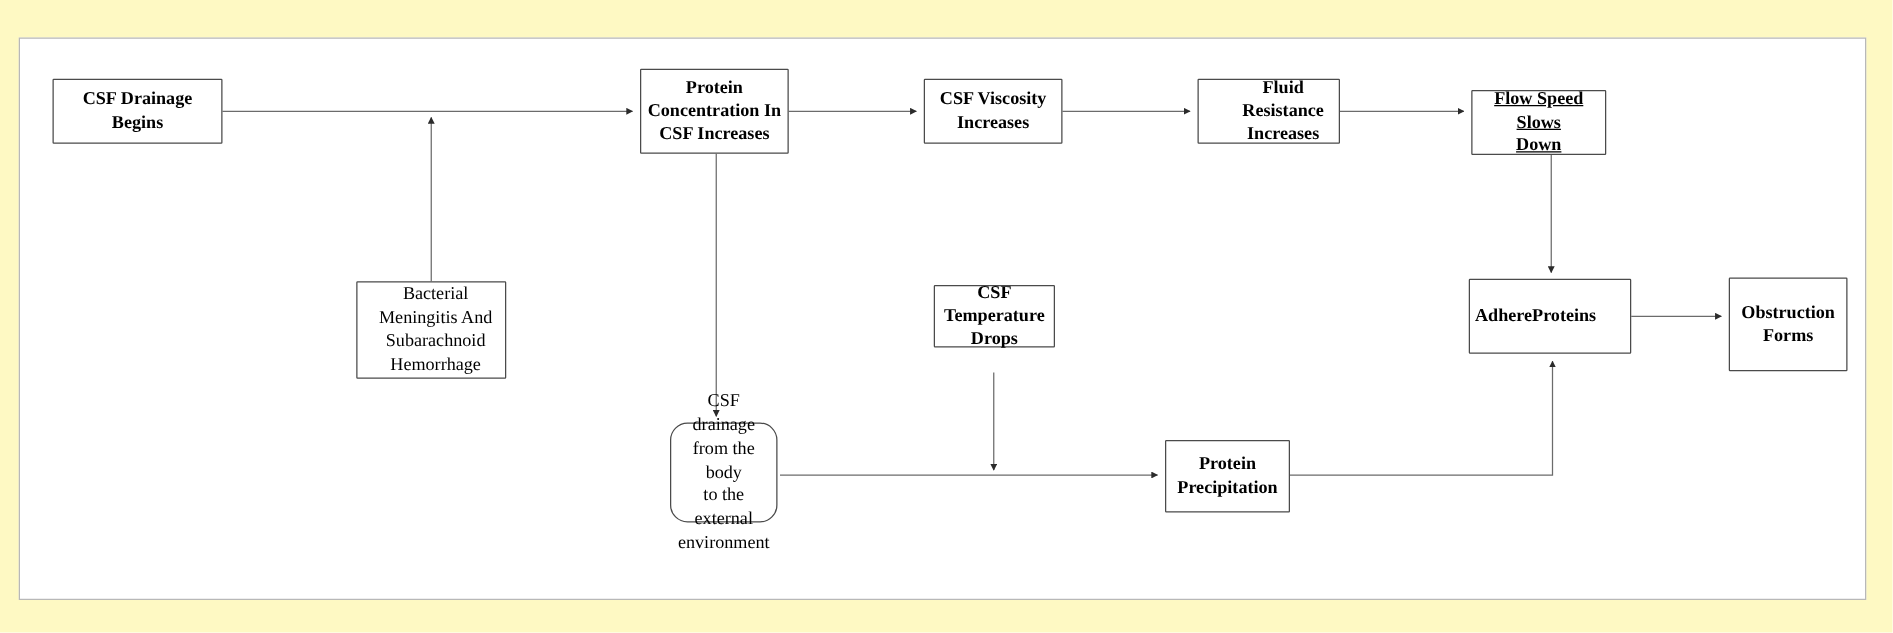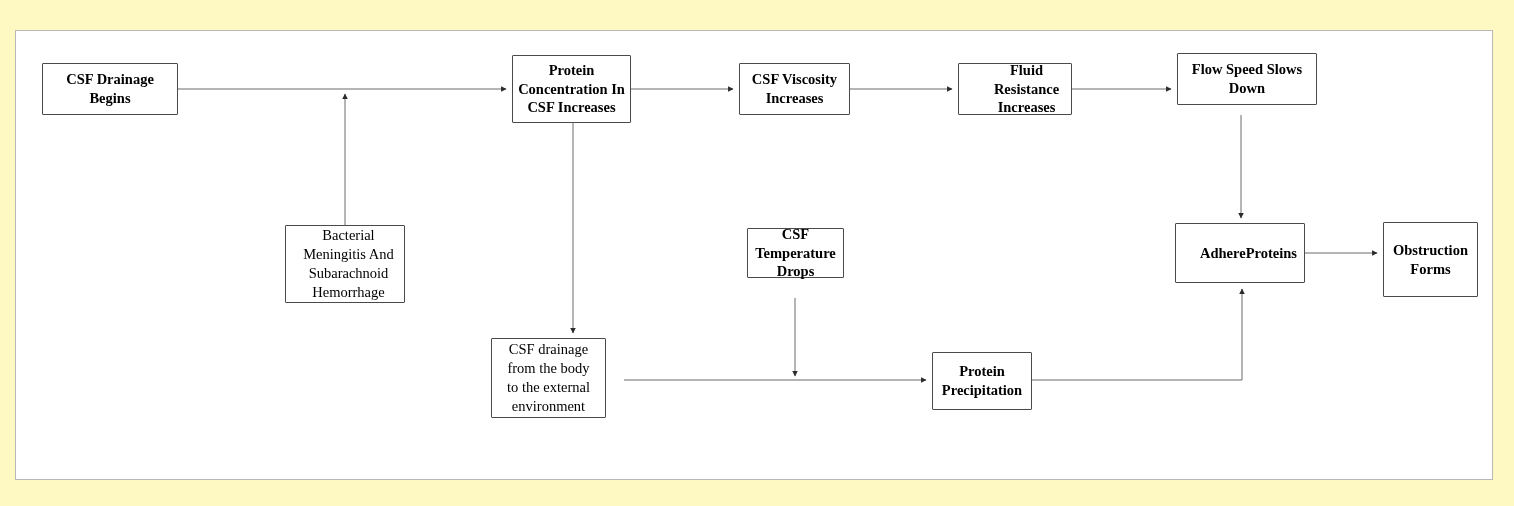--- a/index.html
+++ b/index.html
@@ -55,21 +55,21 @@
     font-weight: bold;
     font-size: 14.5px;
   }
   .node.plain {
     font-weight: normal;
     font-size: 14.5px;
   }
   .node.leftalign {
     justify-content: flex-start;
     text-align: left;
-    padding-left: 24px;
+    padding-left: 4px;
   }
   .node .label {
     display: block;
     white-space: pre-line;
   }
 </style>
 </head>
 <body>
 
 <div id="canvas">
@@ -125,21 +125,21 @@
   <div class="node bold" style="left:739px; top:63px; width:111px; height:52px;align-items:center;">
     <span class="label">CSF Viscosity
 Increases</span>
   </div>
 
   <div class="node bold" style="left:958px; top:63px; width:114px; height:52px;padding-left:28px;">
     <span class="label">Fluid Resistance
 Increases</span>
   </div>
 
-  <div class="node bold" style="left:1177px; top:53px; width:140px; height:52px;">
+  <div class="node bold" style="left:1177px; top:72px; width:108px; height:52px;text-decoration:underline;">
     <span class="label">Flow Speed Slows
 Down</span>
   </div>
 
   <div class="node plain" style="left:285px; top:225px; width:120px; height:78px;padding-left:12px;">
     <span class="label">Bacterial
 Meningitis And
 Subarachnoid
 Hemorrhage</span>
   </div>
@@ -152,21 +152,21 @@
 
   <div class="node bold leftalign" style="left:1175px; top:223px; width:130px; height:60px;">
     <span class="label">AdhereProteins</span>
   </div>
 
   <div class="node bold" style="left:1383px; top:222px; width:95px; height:75px;">
     <span class="label">Obstruction
 Forms</span>
   </div>
 
-  <div class="node plain" style="left:491px; top:338px; width:115px; height:80px;">
+  <div class="node plain" style="left:536px; top:338px; width:86px; height:80px;border-radius:14px;">
     <span class="label">CSF drainage
 from the body
 to the external
 environment</span>
   </div>
 
   <div class="node bold" style="left:932px; top:352px; width:100px; height:58px;">
     <span class="label">Protein
 Precipitation</span>
   </div>

